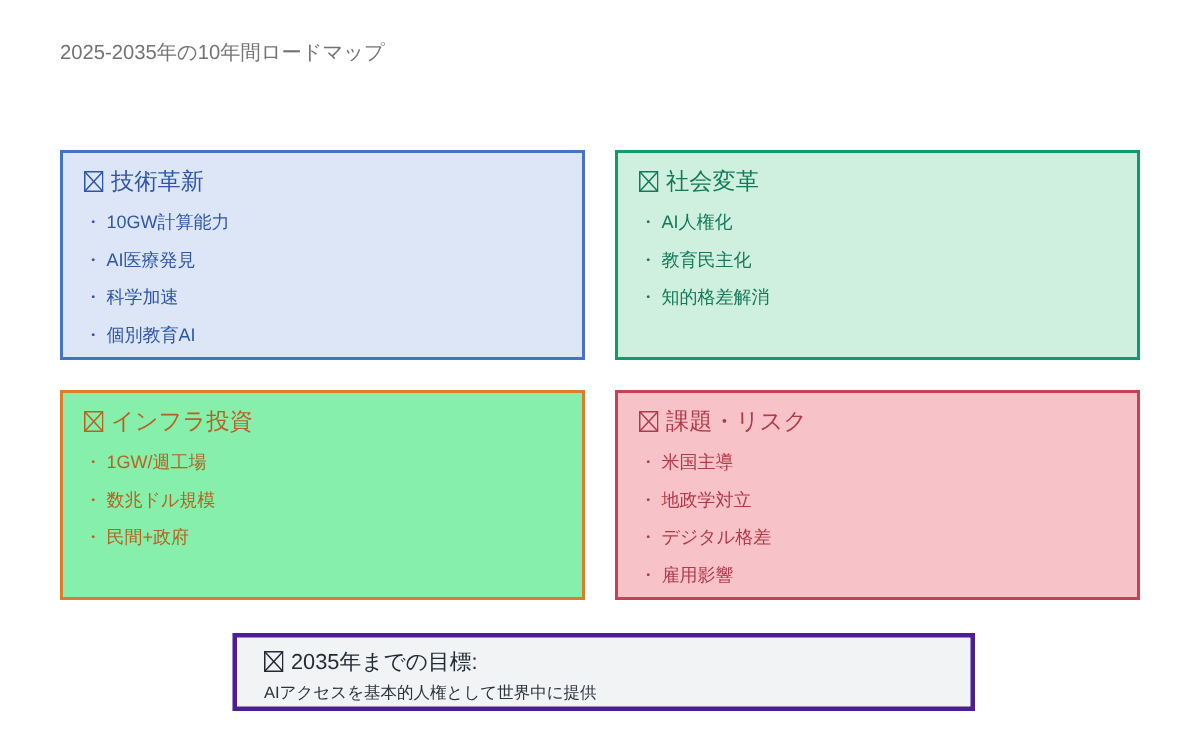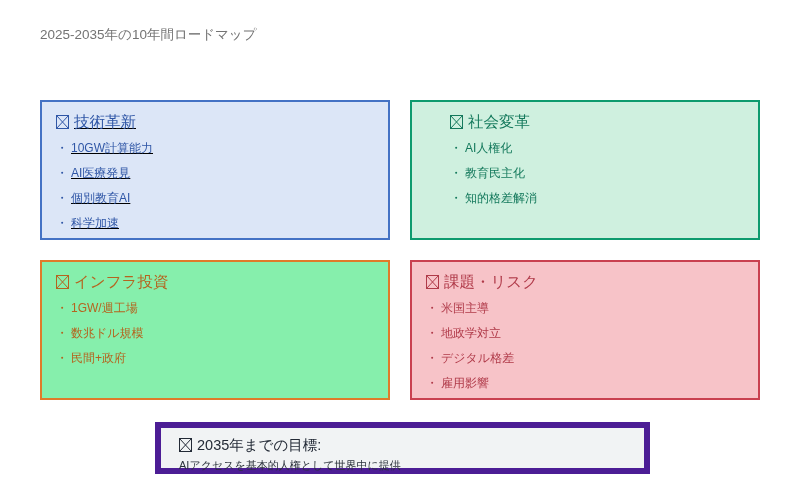--- a/index.html
+++ b/index.html
@@ -86,38 +86,38 @@
     white-space: nowrap;
   }
   .bullet {
     display: inline-block;
     width: 15px;
     text-align: left;
     font-size: 12px;
   }
 
   
-  .card-blue   { border-color: #4472c4; background: #dce6f7; text-decoration: underline; }
+  .card-blue   { border-color: #4472c4; background: #dce6f7; }
   .card-blue   .card-title, .card-blue .card-list li { color: #2f56a6; }
   .card-green  { border-color: #0e9b6e; background: #cff0df; }
-  .card-green  .card-title, .card-green .card-list li { color: #14795c; margin-left: 24px; }
+  .card-green  .card-title, .card-green .card-list li { color: #14795c; }
   .card-orange { border-color: #e07b2a; background: #86efac; }
   .card-orange .card-title, .card-orange .card-list li { color: #b5641f; }
   .card-red    { border-color: #c94050; background: #f7c3c8; }
   .card-red    .card-title, .card-red .card-list li { color: #b03a49; }
 
   
   #footer-box {
     position: absolute;
     left: 155px;
     top: 422px;
     width: 495px;
     height: 52px;
     box-sizing: border-box;
-    border: 6px solid #4c1d95;
+    border: 3px solid #4c1d95;
     background: #f1f3f4;
     padding: 7px 0 0 18px;
   }
   #footer-title {
     font-size: 14.5px;
     line-height: 20px;
     color: #232a36;
     white-space: nowrap;
   }
   #footer-title .tofu svg { stroke: #232a36; }
@@ -144,22 +144,22 @@
         <svg viewBox="0 0 13 14" fill="none" stroke="currentColor" stroke-width="1">
           <rect x="0.5" y="0.5" width="12" height="13"></rect>
           <line x1="0.5" y1="0.5" x2="12.5" y2="13.5"></line>
           <line x1="12.5" y1="0.5" x2="0.5" y2="13.5"></line>
         </svg>
       </span><span>技術革新</span>
     </div>
     <ul class="card-list">
       <li><span class="bullet">・</span><span>10GW計算能力</span></li>
       <li><span class="bullet">・</span><span>AI医療発見</span></li>
+      <li><span class="bullet">・</span><span>科学加速</span></li>
       <li><span class="bullet">・</span><span>個別教育AI</span></li>
-      <li><span class="bullet">・</span><span>科学加速</span></li>
     </ul>
   </div>
 
   <div class="card card-green">
     <div class="card-title">
       <span class="tofu">
         <svg viewBox="0 0 13 14" fill="none" stroke="currentColor" stroke-width="1">
           <rect x="0.5" y="0.5" width="12" height="13"></rect>
           <line x1="0.5" y1="0.5" x2="12.5" y2="13.5"></line>
           <line x1="12.5" y1="0.5" x2="0.5" y2="13.5"></line>

